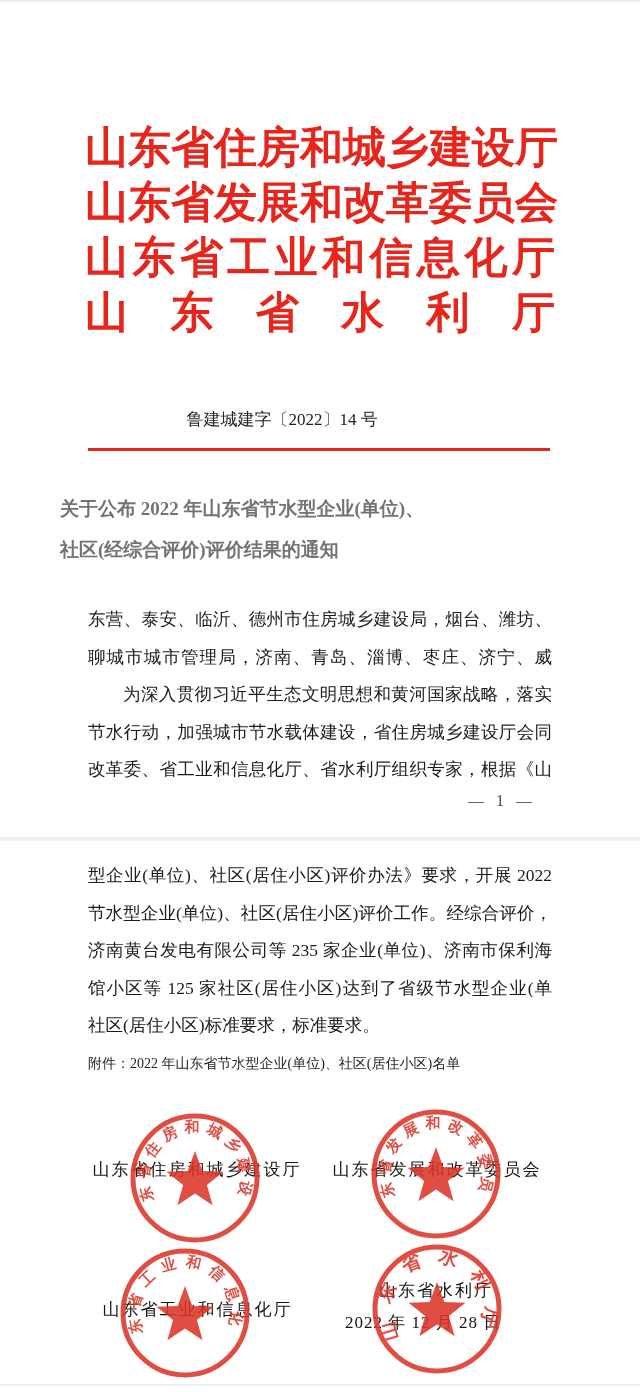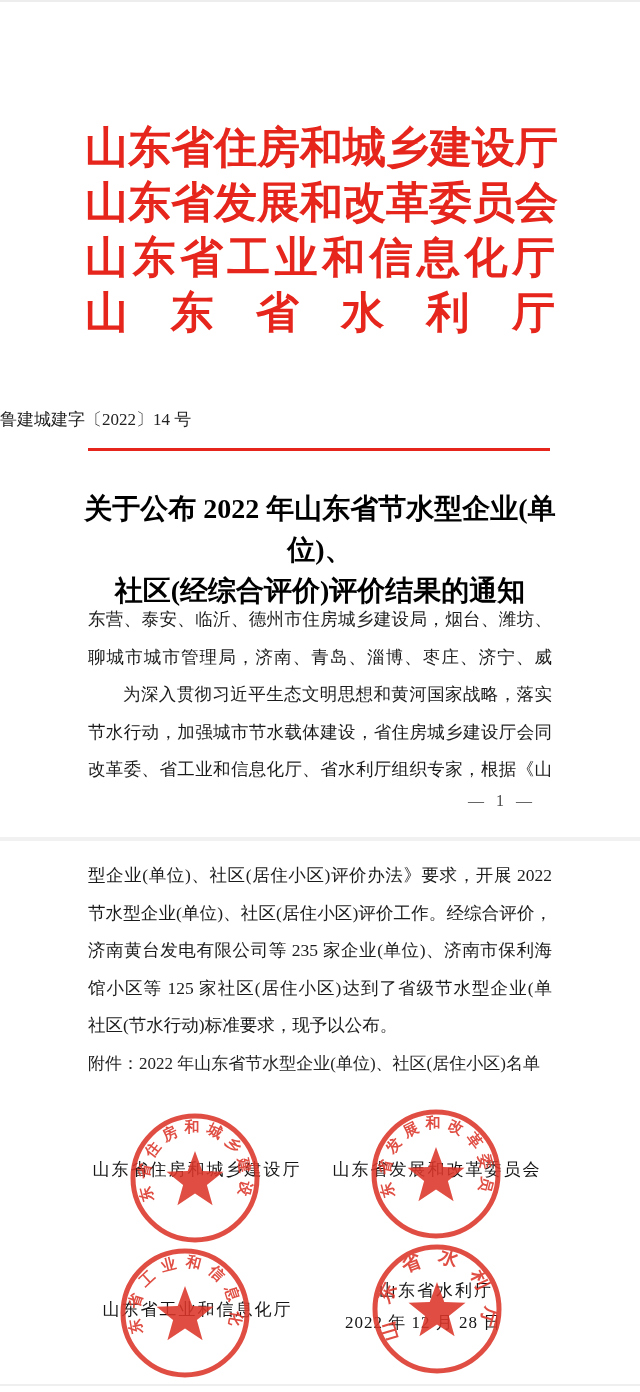--- a/index.html
+++ b/index.html
@@ -41,38 +41,38 @@
     line-height:55px;
     height:55px;
     white-space:nowrap;
     text-align:justify;
     text-align-last:justify;
   }
 
   .doc-number{
     position:absolute;
     top:408px;left:0;width:564px;
+    text-align:center;
     font-size:17px;
     color:#222;
   }
 
   .red-rule{
     position:absolute;
     top:448px;left:88px;width:462px;height:3px;
     background:var(--header_red);
   }
 
   .doc-title{
     position:absolute;
     top:488px;left:60px;width:520px;
-    text-align:center;
     font-weight:bold;
-    font-size:28px;
+    font-size:19px;
     line-height:41px;
-    color:#000000;
+    color:#737373;
   }
 
   .body-block{
     position:absolute;
     left:88px;width:464px;
     font-size:17.5px;
     line-height:37.5px;
     color:#1b1b1b;
   }
   .body-p1{top:601px;}
@@ -85,21 +85,21 @@
     position:absolute;
     top:792px;right:104px;
     font-size:16px;
     color:#4a4a4a;
     letter-spacing:4px;
   }
 
   .attachment{
     position:absolute;
     top:1045px;left:88px;width:470px;
-    font-size:17px;
+    font-size:14px;
     line-height:37.5px;
     white-space:nowrap;
   }
 
   
   .sig-name{
     position:absolute;
     font-size:17px;
     letter-spacing:2px;
     color:#141414;
@@ -168,21 +168,21 @@
 
   <div class="page-number">— 1 —</div>
 
   <div class="artifact pagebreak"></div>
 
   <div class="body-block body-p2">
     <div class="bline just">型企业(单位)、社区(居住小区)评价办法》要求，开展 2022 年省级</div>
     <div class="bline just">节水型企业(单位)、社区(居住小区)评价工作。经综合评价，华能</div>
     <div class="bline just">济南黄台发电有限公司等 235 家企业(单位)、济南市保利海德公</div>
     <div class="bline just">馆小区等 125 家社区(居住小区)达到了省级节水型企业(单位)、</div>
-    <div class="bline">社区(节水行动)标准要求，现予以公布。</div>
+    <div class="bline">社区(居住小区)标准要求，标准要求。</div>
   </div>
 
   <div class="attachment">附件：2022 年山东省节水型企业(单位)、社区(居住小区)名单</div>
 
   <div class="sig-name sig-1">山东省住房和城乡建设厅</div>
   <div class="sig-name sig-2">山东省发展和改革委员会</div>
   <div class="sig-name sig-3">山东省工业和信息化厅</div>
   <div class="sig-name sig-4-name">山东省水利厅</div>
   <div class="sig-name sig-4-date">2022 年 12 月 28 日</div>
 

